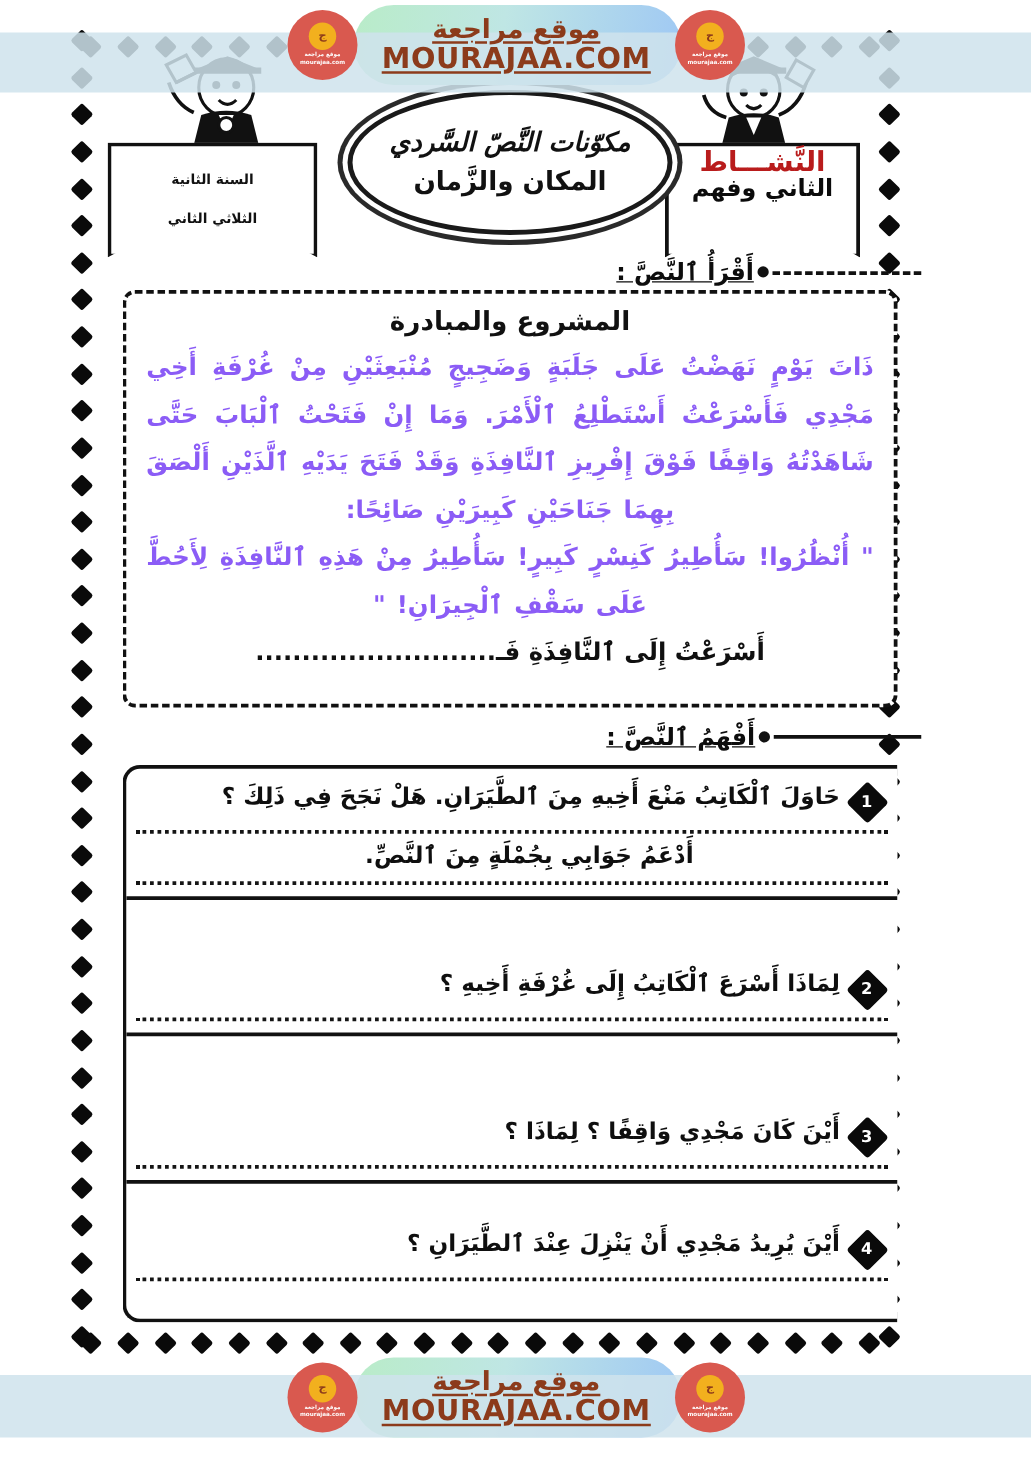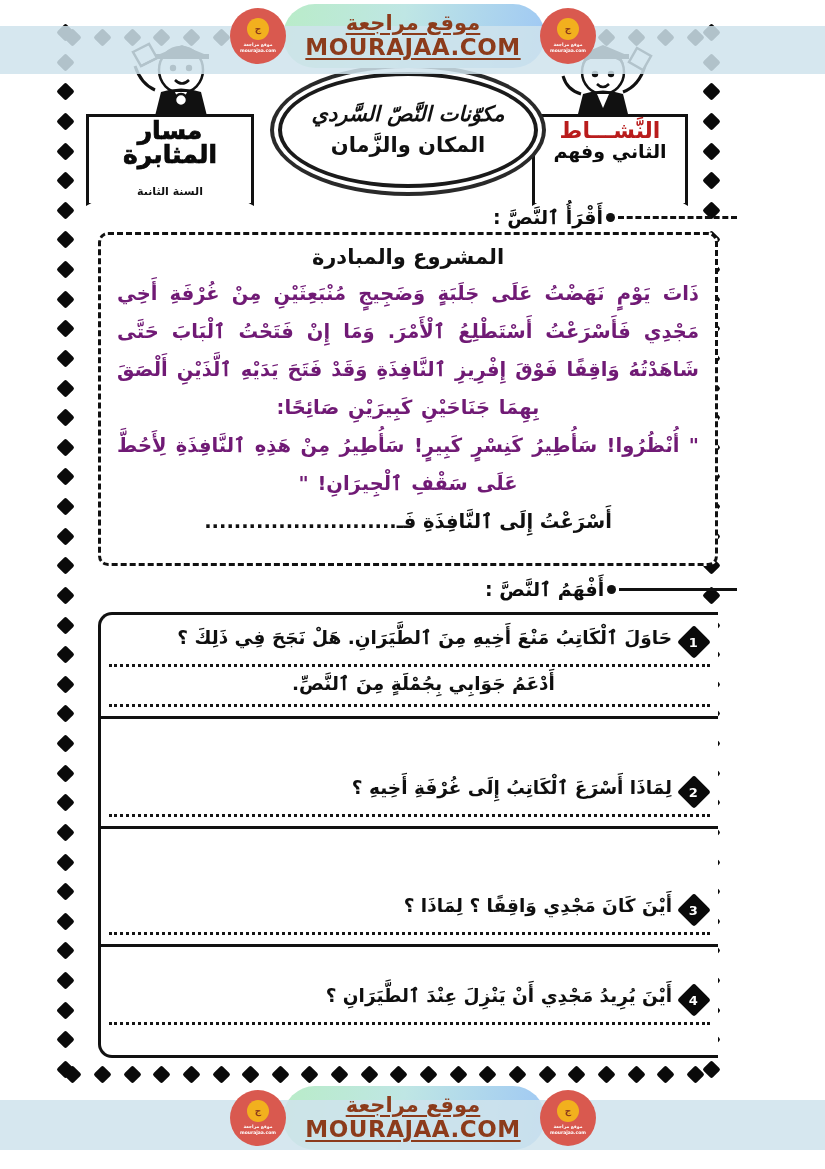--- a/index.html
+++ b/index.html
@@ -64,40 +64,40 @@
     box-shadow:0 0 0 4px #fff,0 0 0 8px #2a2a2a;
     background:#fff;
     display:flex;flex-direction:column;align-items:center;justify-content:center;
     text-align:center;
   }
   .title-l1{font-size:21px;font-weight:bold;color:#111;line-height:1.5;font-style:italic;}
   .title-l2{font-size:21px;font-weight:bold;color:#111;line-height:1.5;}
 
   
   .sec{position:absolute;display:flex;align-items:center;flex-direction:row-reverse;}
-  .sec-label{font-size:19px;font-weight:bold;color:#0d0d0d;white-space:nowrap;padding-left:6px;}
+  .sec-label{font-size:19px;font-weight:bold;color:#0d0d0d;white-space:nowrap;padding-left:6px;text-decoration:underline;}
   .sec-bullet{width:9px;height:9px;border-radius:50%;background:#111;margin:0 3px;flex:none;}
   .sec-rule-dash{flex:1;height:0;border-top:3px dashed #111;margin-top:1px;}
   .sec-rule-solid{flex:1;height:3px;background:#111;}
 
   .sec1{right:88px;top:206px;width:250px;}
   .sec2{right:88px;top:578px;width:258px;text-align:center;}
 
   
   .read-box{
     position:absolute;left:98px;top:232px;width:620px;height:334px;
     border:3px dashed #111;border-radius:10px;background:#fff;box-sizing:border-box;
     padding:8px 16px 0 16px;
   }
   .read-title{
     text-align:center;font-size:21px;font-weight:bold;color:#111;
     margin:2px 0 6px 0;
   }
   .read-body{
-    font-size:19.5px;font-weight:bold;color:#701a75;
+    font-size:19.5px;font-weight:bold;color:#8b5cf6;
     line-height:1.95;text-align:justify;text-align-last:center;
     word-spacing:2px;
   }
   .read-last{font-size:19.5px;font-weight:bold;color:#101010;line-height:1.9;text-align:center;}
   .dots-inline{letter-spacing:1px;}
 
   
   .q-box{
     position:absolute;left:98px;top:612px;width:620px;height:446px;
     border:3px solid #111;border-radius:14px 0 0 14px;
@@ -292,21 +292,20 @@
         <path d="M64 50 q7 7 14 0" stroke="#111" stroke-width="2.5" fill="none"></path>
         <path d="M50 62 q20 -7 40 0 l7 28 h-54 z" fill="#111"></path>
         <path d="M64 62 l6 14 l6 -14" fill="#fff"></path>
         <path d="M22 22 l16 -8 l8 14 l-16 8 z" fill="#fff" stroke="#111" stroke-width="2.5"></path>
         <path d="M30 36 l16 -8" stroke="#111" stroke-width="2.5" fill="none"></path>
         <path d="M44 60 q-14 -6 -20 -24" stroke="#111" stroke-width="3" fill="none"></path>
         <circle cx="70" cy="70" r="6" fill="#fff" stroke="#111" stroke-width="2.5"></circle>
       </svg>
     </div>
     <div class="banner banner-l">
-      <div class="brand-main">مسار المثابرة</div>
       <div class="brand-sub">السنة الثانية</div>
       <div class="brand-sub">الثلاثي الثاني</div>
     </div>
   </div>
 
   <div class="logo-right">
     <div class="mascot mascot-r">
       <svg viewBox="0 0 120 92">
         <ellipse cx="52" cy="42" rx="21" ry="22" fill="#fff" stroke="#111" stroke-width="2.5"></ellipse>
         <path d="M31 34 q21 -16 42 0 q-6 -16 -21 -16 q-15 0 -21 16 z" fill="#111"></path>

